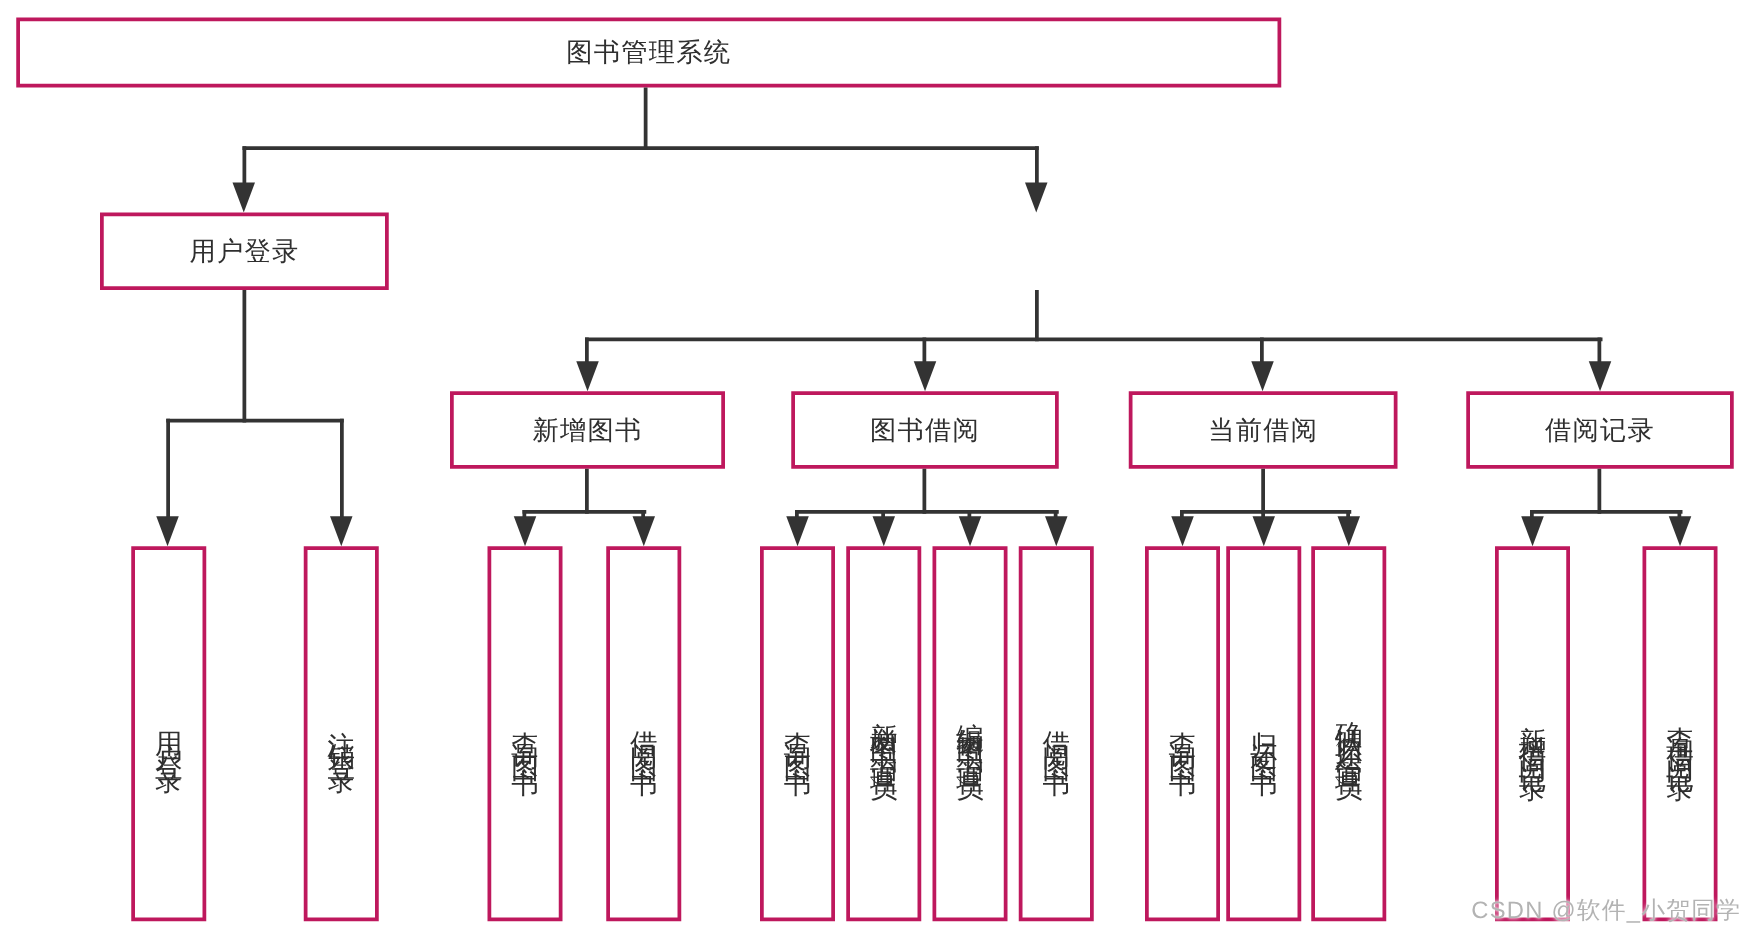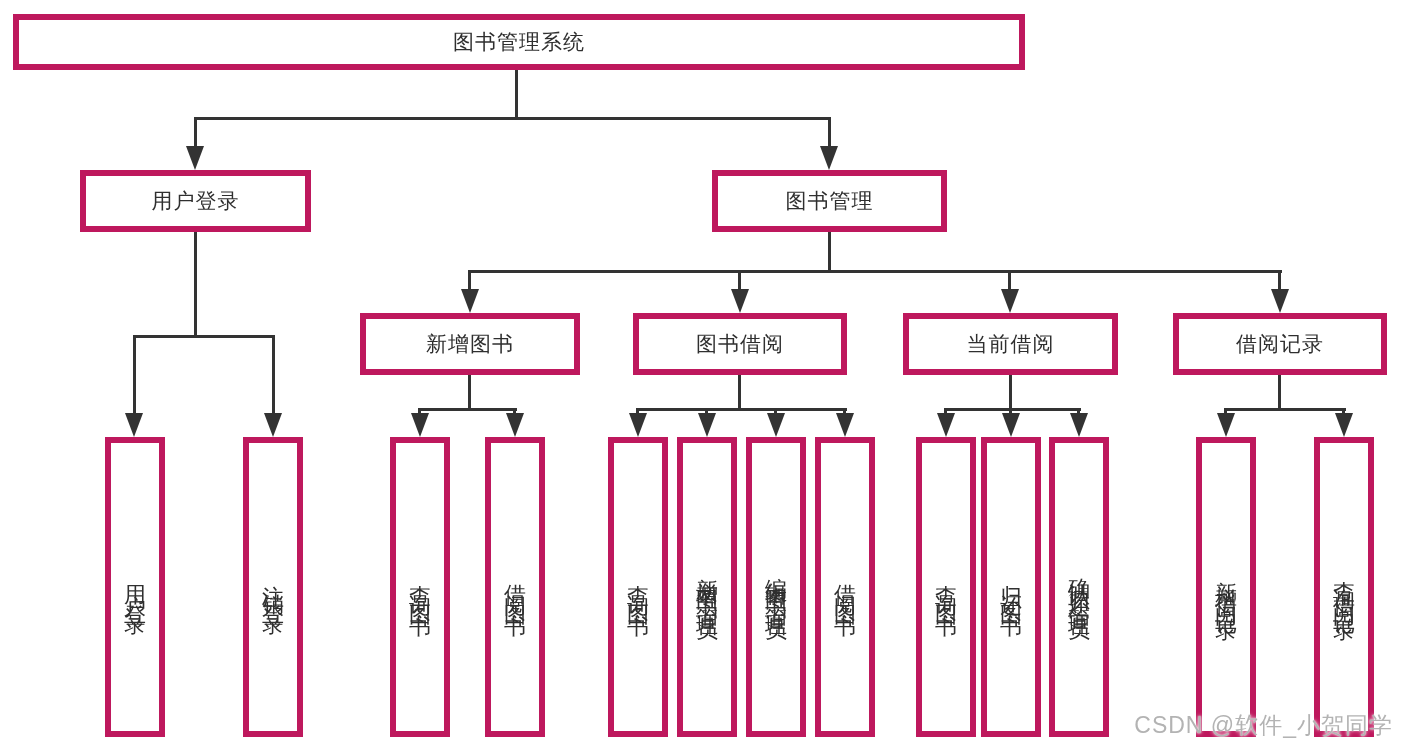--- a/index.html
+++ b/index.html
@@ -7,21 +7,21 @@
     position:relative;
     width:1405px;height:747px;
     background:#ffffff;
     font-family:"Liberation Sans","DejaVu Sans",sans-serif;
     color:#2f2f2f;
     overflow:hidden;
   }
   .box{
     position:absolute;
     box-sizing:border-box;
-    border:6px solid #be185d;
+    border:3px solid #be185d;
     background:#ffffff;
     display:flex;
     align-items:center;
     justify-content:center;
     font-size:21px;
     letter-spacing:1px;
     color:#2f2f2f;
   }
   .vbox .vtext{
     writing-mode:vertical-rl;
@@ -43,21 +43,21 @@
     position:absolute;
     width:0;height:0;
     border-left:9px solid transparent;
     border-right:9px solid transparent;
     border-top:24px solid #333333;
   }
   .watermark{
     position:absolute;
     right:12px;
     bottom:6px;
-    font-size:23px;
+    font-size:19px;
     letter-spacing:1px;
     color:#b3b3b3;
     text-shadow:0 0 4px #ffffff,0 0 2px #ffffff;
     z-index:5;
   }
 </style>
 </head>
 <body>
 
 <div class="stage">
@@ -70,23 +70,20 @@
     <div class="line v" style="left:515px;top:70px;height:50px;"></div>
     <div class="line h" style="left:194px;top:117px;width:637px;"></div>
     <div class="line v" style="left:194px;top:117px;height:31px;"></div>
     <div class="arrow" style="left:186px;top:146px;"></div>
     <div class="line v" style="left:828px;top:117px;height:31px;"></div>
     <div class="arrow" style="left:820px;top:146px;"></div>
   </div>
 
   <div class="box" style="left:80px;top:170px;width:231px;height:62px;">
     <span>用户登录</span>
-  </div>
-  <div class="box" style="left:712px;top:170px;width:235px;height:62px;">
-    <span>图书管理</span>
   </div>
 
   <div>
     <div class="line v" style="left:194px;top:232px;height:106px;"></div>
     <div class="line h" style="left:133px;top:335px;width:142px;"></div>
     <div class="line v" style="left:133px;top:335px;height:80px;"></div>
     <div class="arrow" style="left:125px;top:413px;"></div>
     <div class="line v" style="left:272px;top:335px;height:80px;"></div>
     <div class="arrow" style="left:264px;top:413px;"></div>
   </div>

